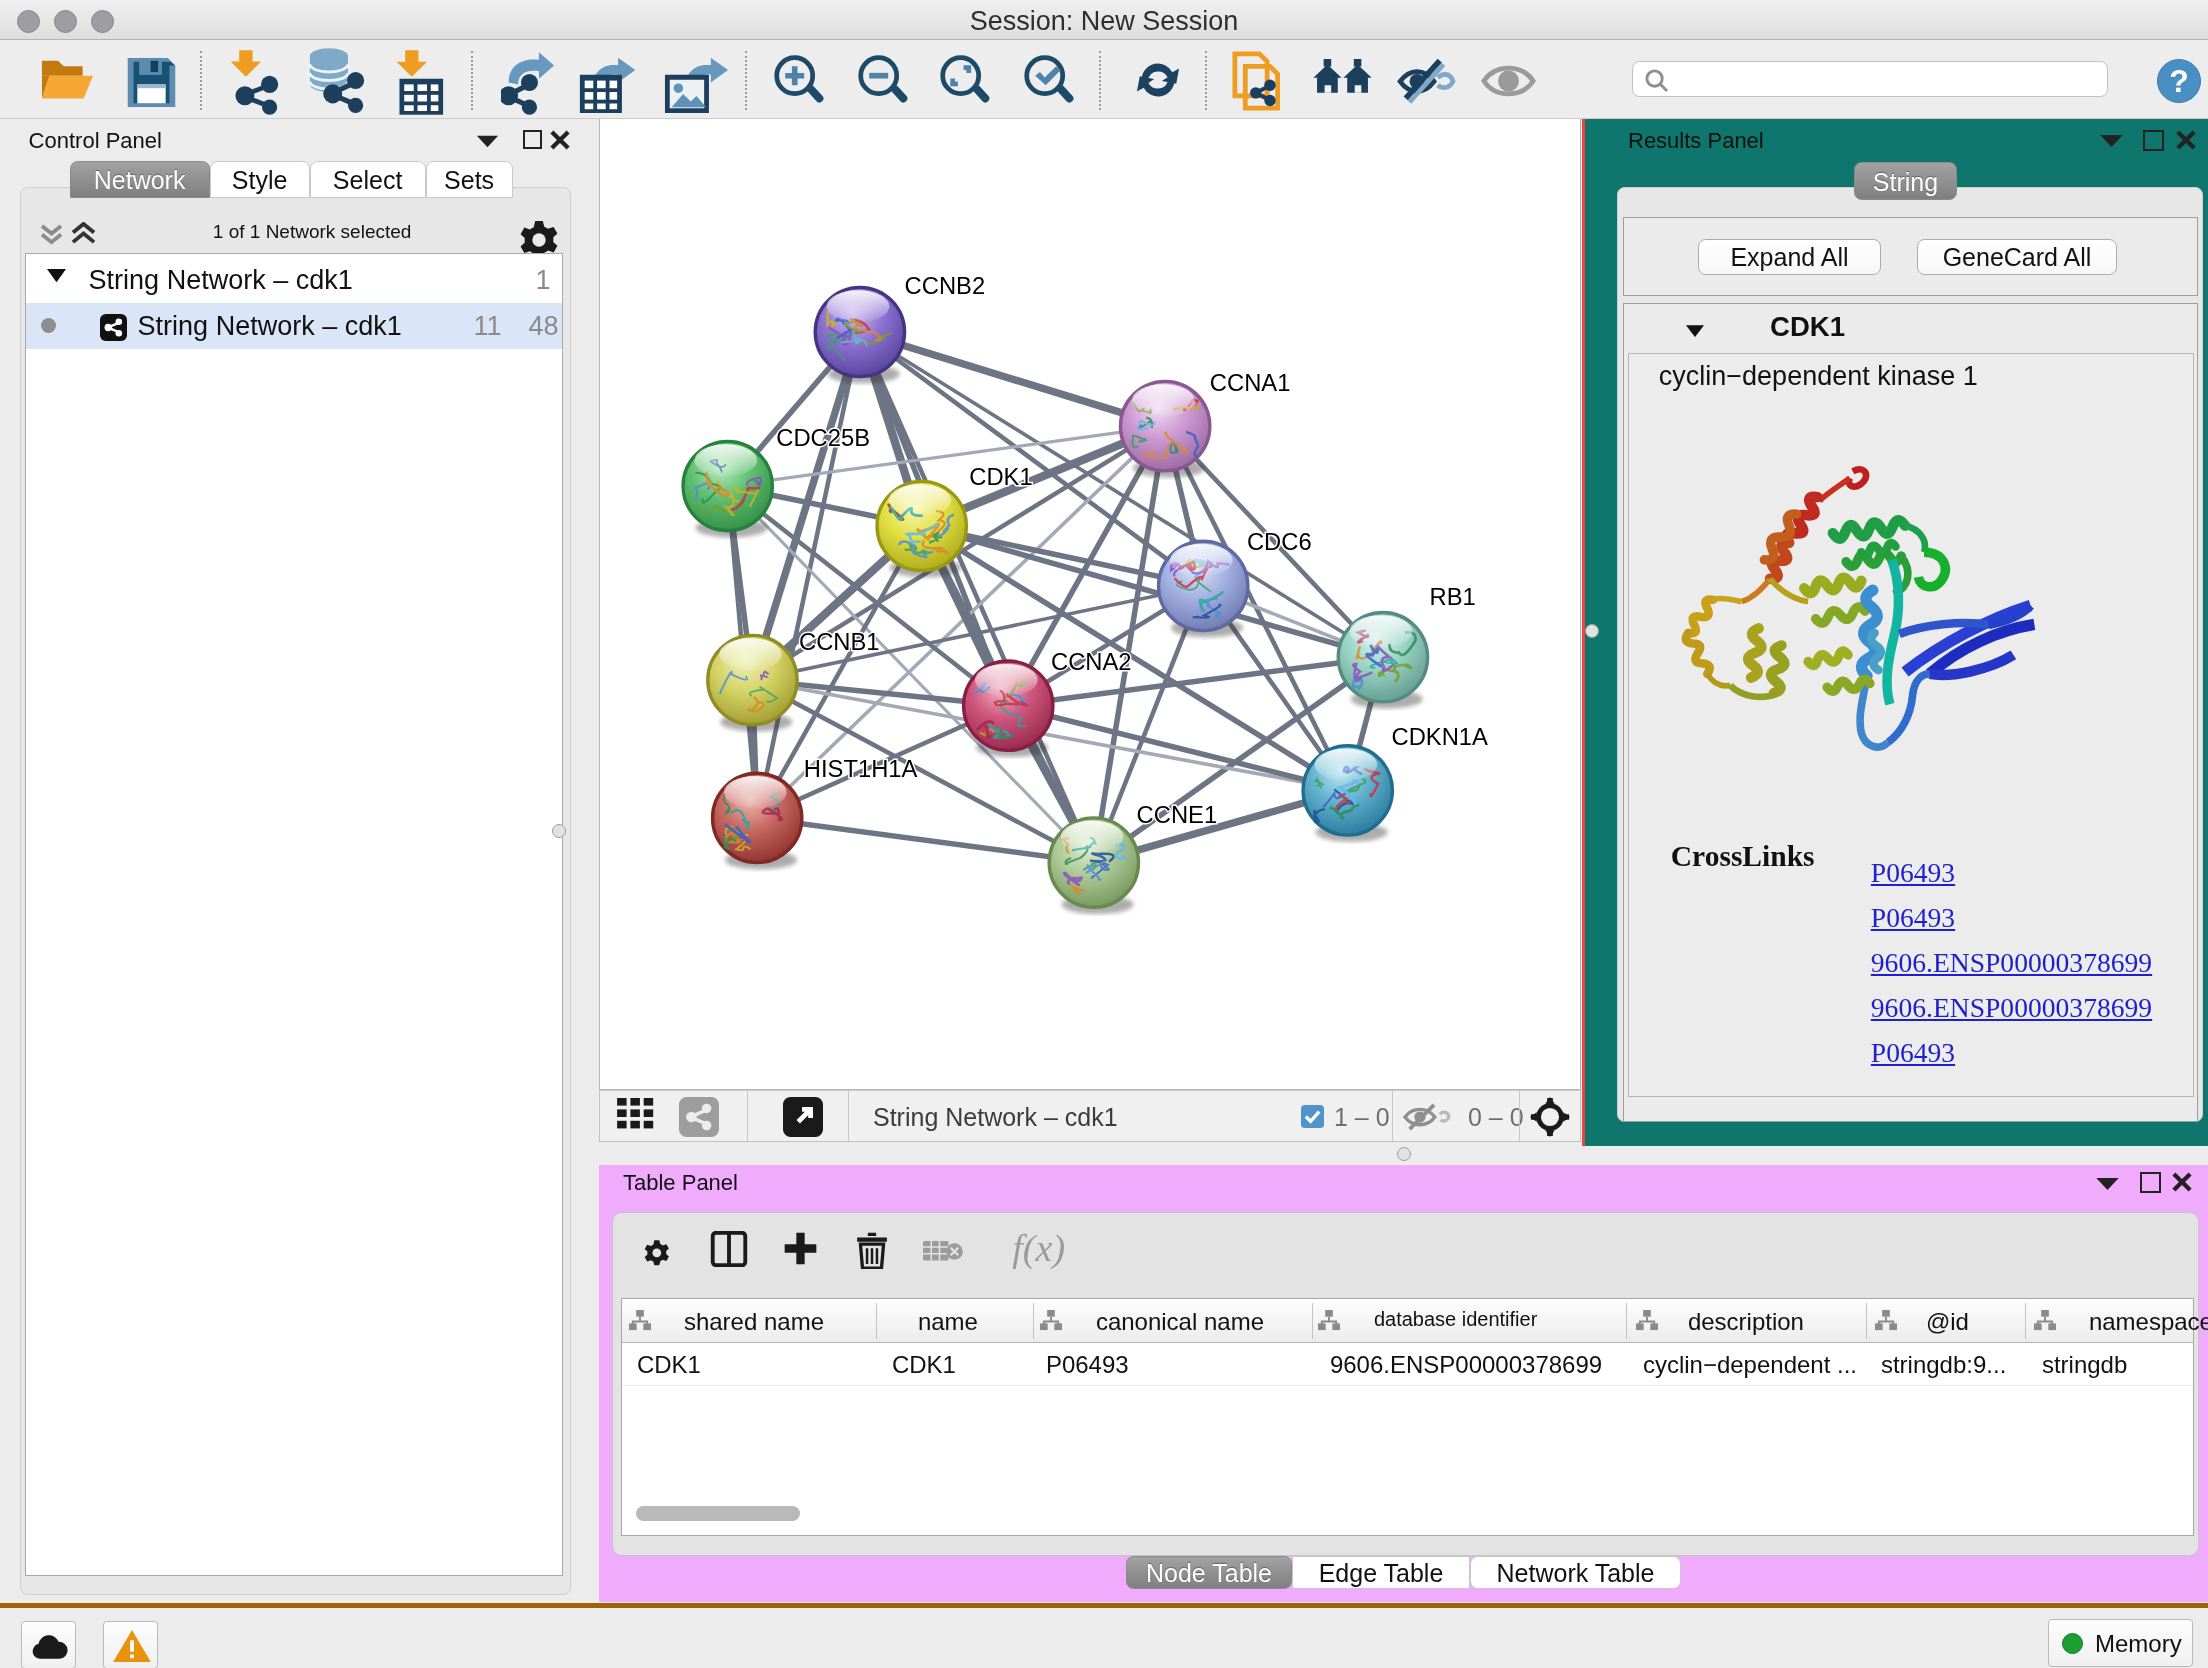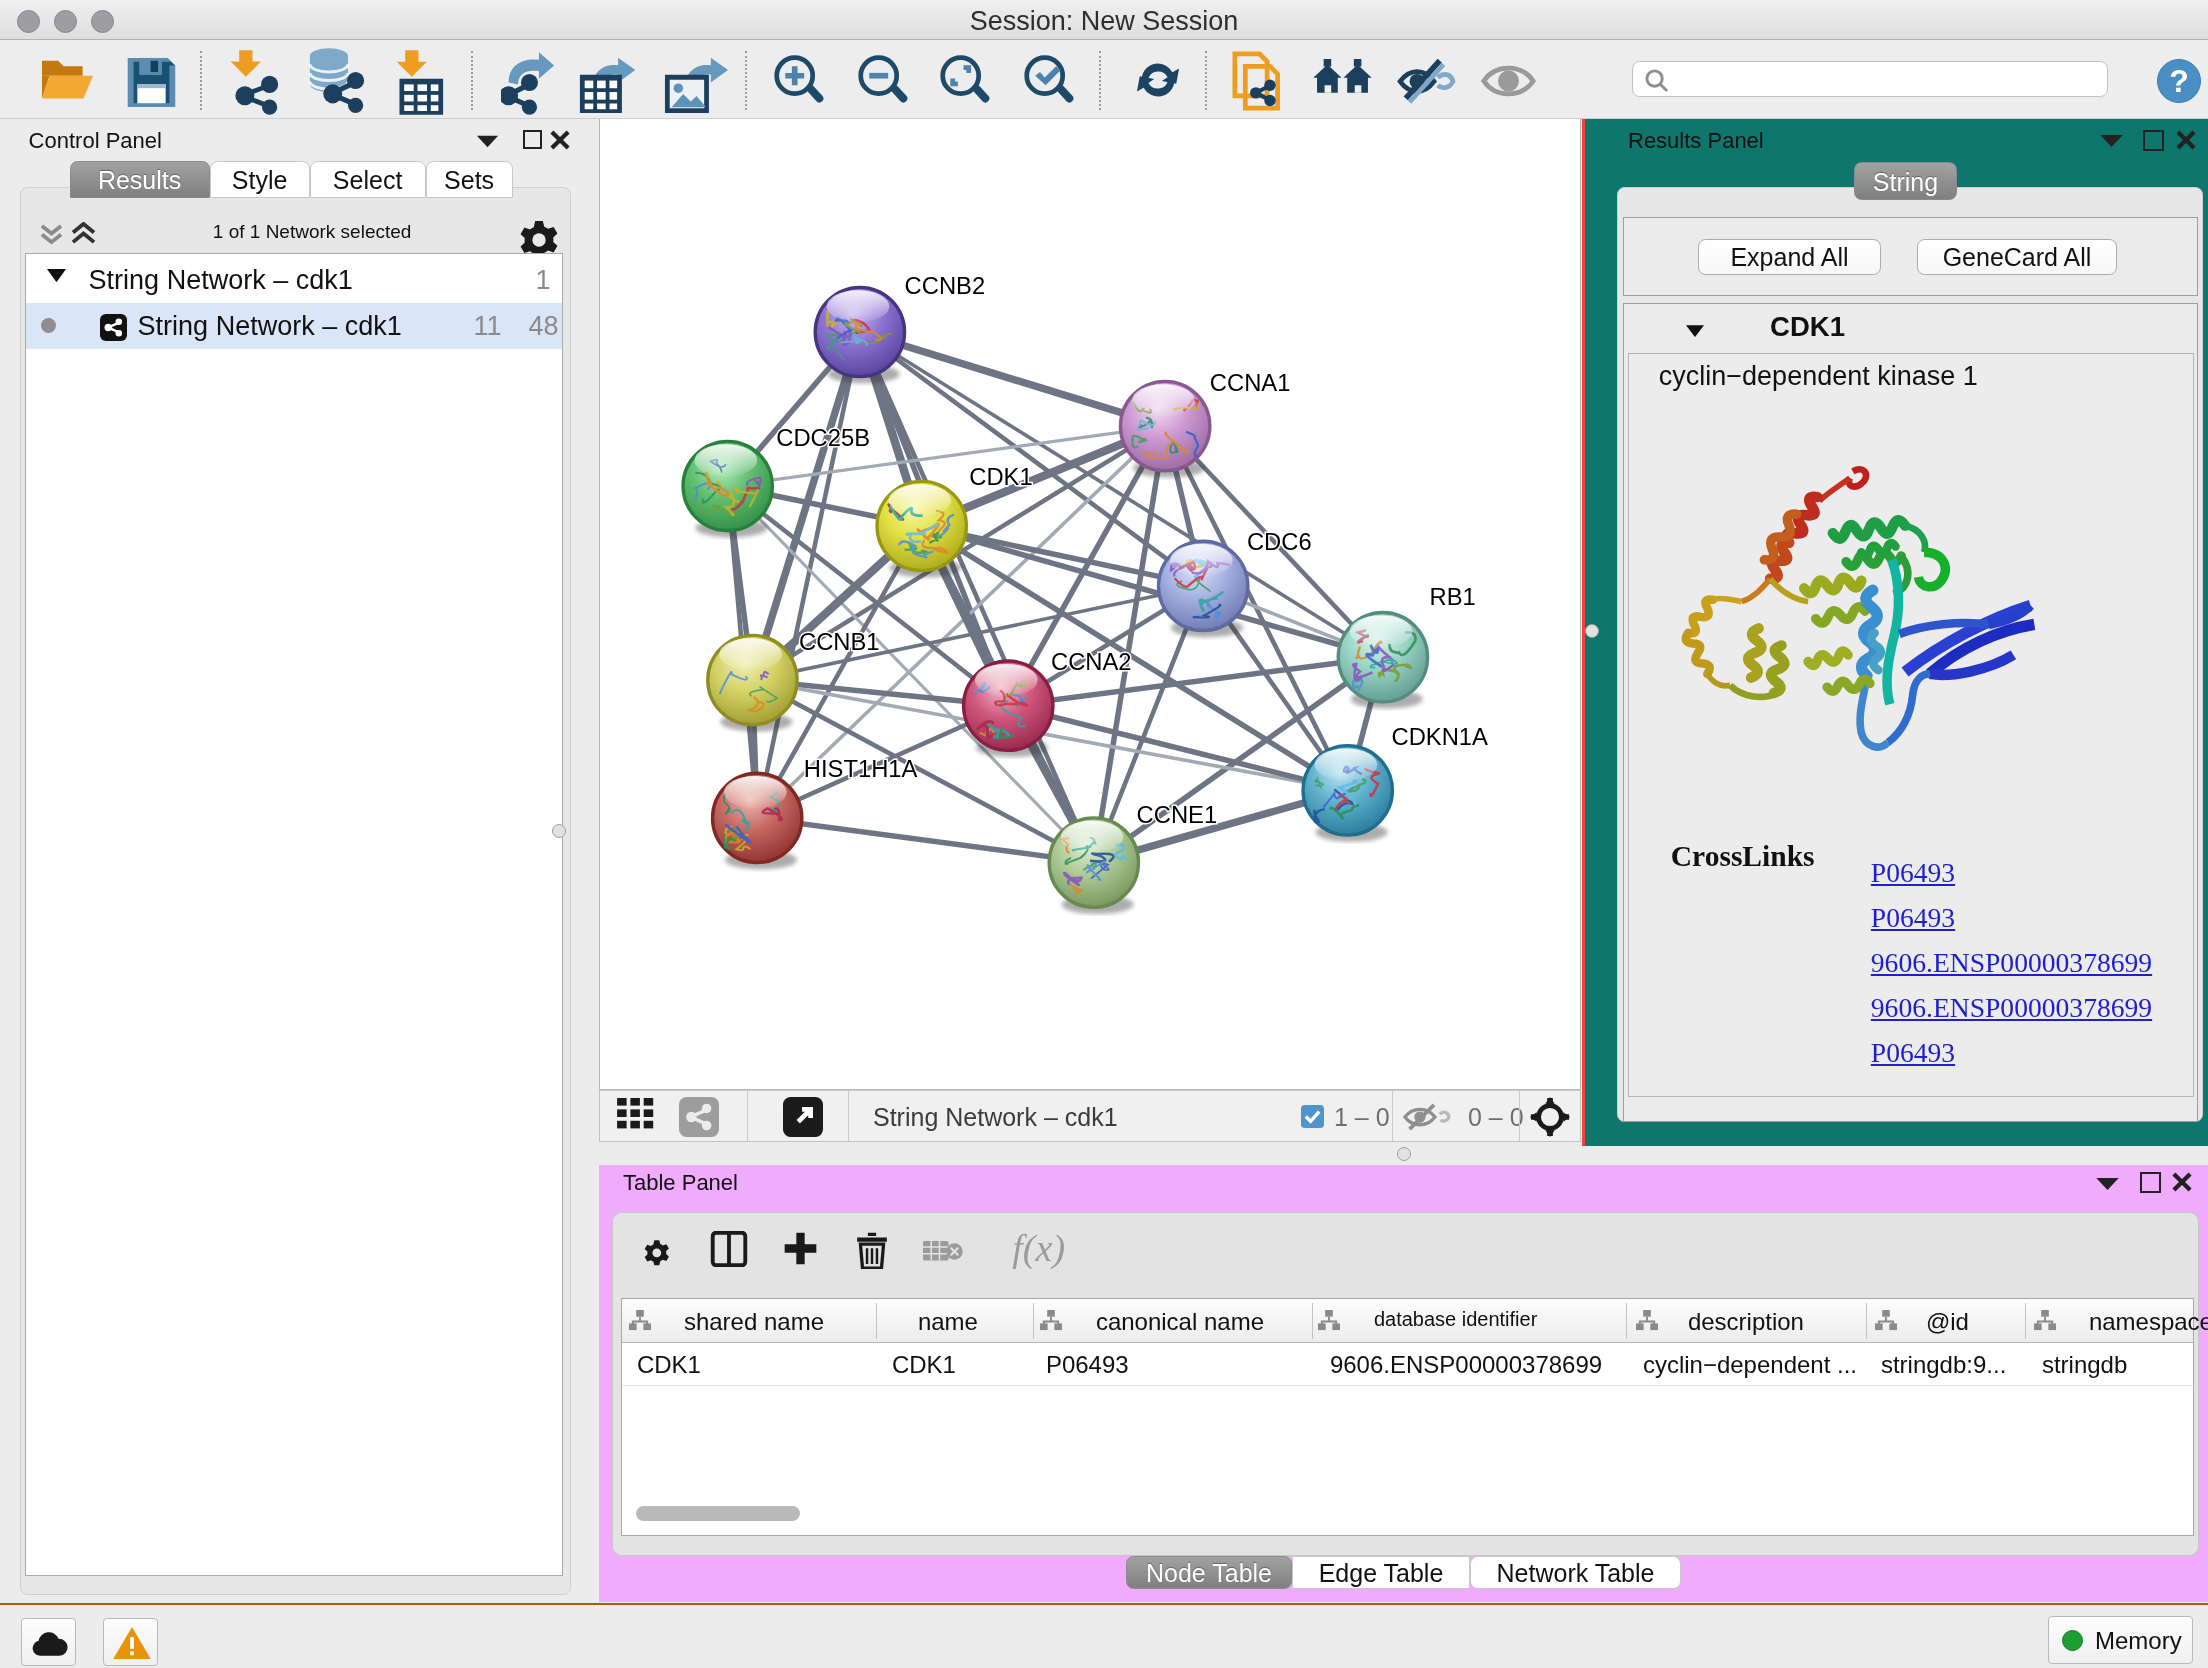--- a/index.html
+++ b/index.html
@@ -44,21 +44,21 @@
 
   
   #rp { left:1582px; top:119px; width:627px; height:1027px; background:#0f766e;
     border-left:3px solid #ef4444; }
 
   
   #tp { left:599px; top:1165px; width:1609px; height:437px; background:#f0abfc; }
 
   
   #statusbar { left:0; top:1603px; width:2208px; height:66px; background:#ececec;
-    border-top:2px solid #a16207; }
+    border-top:5px solid #a16207; }
   .sbtn { position:absolute; top:13.3px; height:48px; background:linear-gradient(#fdfdfd,#f0f0f0);
     border:1px solid #b9b9b9; border-radius:3.8px; }
 
   .btn { position:absolute; background:linear-gradient(#ffffff,#f7f7f7); border:1px solid #ababab;
     border-radius:7.6px; font-size:25px; color:#111; text-align:center; }
   .link { color:#1f1fcd; text-decoration:underline; }
   svg { display:block; }
 </style>
 </head>
 <body>
@@ -242,21 +242,21 @@
 <div class="abs" id="cp" style="left:7.6px;top:119px;width:561px;height:1483px;">
   <div class="ptitle abs" style="left:21px;top:8.6px;">Control Panel</div>
   <svg class="abs" style="left:468px;top:15px;" width="23" height="14.3" viewBox="0 0 26 16">
       <path d="M1 2 h24 l-12 13 z" fill="#222"></path>
     </svg>
   <div class="abs" style="left:515px;top:11.4px;width:19px;height:19px;border:2.9px solid #222;"></div>
   <svg class="abs" style="left:542px;top:10.5px;" width="20" height="20" viewBox="0 0 21 21">
       <path d="M2 2 L19 19 M19 2 L2 19" stroke="#222" stroke-width="4.5"></path>
     </svg>
   <div class="container" style="left:12.4px;top:68px;width:551px;height:1408px;"></div>
-  <div class="tab tabsel" style="left:62px;top:42px;width:140px;">Results</div>
+  <div class="tab tabsel" style="left:62px;top:42px;width:140px;">Network</div>
   <div class="tab" style="left:202px;top:42px;width:100px;">Style</div>
   <div class="tab" style="left:302px;top:42px;width:116px;">Select</div>
   <div class="tab" style="left:418px;top:42px;width:87px;">Sets</div>
   <svg class="abs" style="left:32px;top:105px;" width="23" height="21" viewBox="0 0 24 22">
     <g fill="none" stroke="#8b8b8b" stroke-width="4">
         <path d="M2 2 l10 8 10-8"></path>
         <path d="M2 11 l10 8 10-8"></path>
       </g>
   </svg>
   <svg class="abs" style="left:63px;top:103px;" width="25" height="23" viewBox="0 0 26 24">

